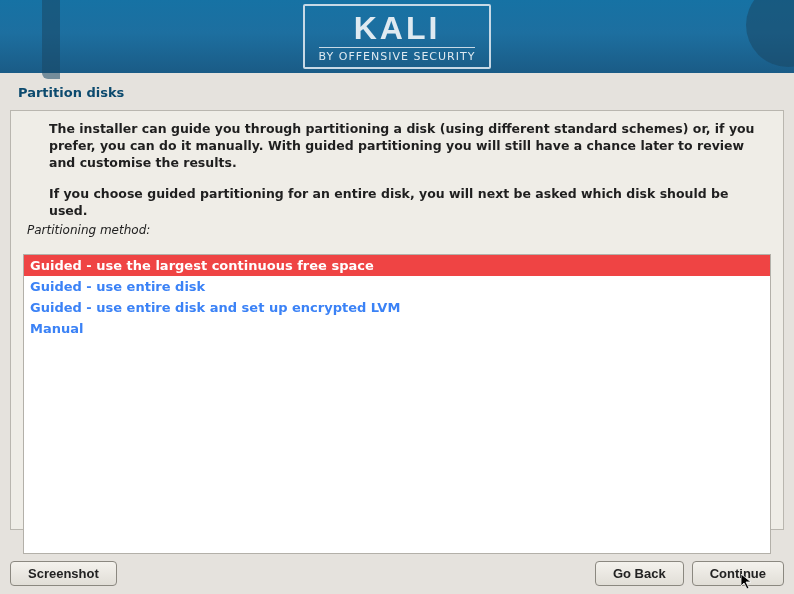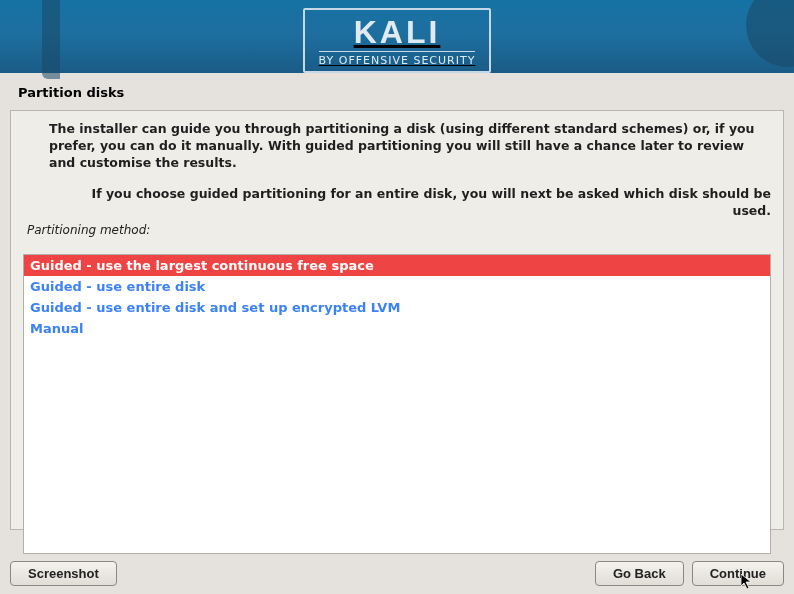--- a/index.html
+++ b/index.html
@@ -11,22 +11,21 @@
     background: #e5e2dd;
     position: relative;
   }
   .banner {
     width: 100%;
     height: 73px;
     background: linear-gradient(180deg, #1672a4 0%, #1d6fa0 45%, #1a5b86 100%);
     position: relative;
     display: flex;
     justify-content: center;
-    align-items: flex-end;
-    text-decoration: underline;
+    align-items: center;
   }
   .banner-side {
     position: absolute;
     top: 0;
     width: 60px;
     height: 73px;
     display: flex;
     align-items: center;
     justify-content: center;
     pointer-events: none;
@@ -59,39 +58,39 @@
     border-top: 1px solid #c7d9e6;
     padding-top: 2px;
     width: 100%;
     text-align: center;
   }
 
   .page-title {
     padding: 12px 18px 4px 18px;
     font-size: 13px;
     font-weight: 700;
-    color: #000000;
+    color: #0c4a6e;
   }
 
   .panel {
     margin: 6px 10px 0 10px;
     border: 1px solid #b9b6af;
     background: #efede7;
     padding: 10px 12px;
     height: 420px;
     position: relative;
   }
   .panel p {
     font-size: 12.5px;
     font-weight: 700;
     color: #1f1f1f;
     line-height: 1.35;
     margin-left: 26px;
   }
-  .panel p + p { margin-top: 14px; text-align: right; }
+  .panel p + p { margin-top: 14px; }
   .method-label {
     font-size: 12px;
     font-style: italic;
     color: #222;
     margin: 4px 0 17px 4px;
   }
   .listbox {
     margin-top: 4px;
     border: 1px solid #b3b0a9;
     background: #fff;

